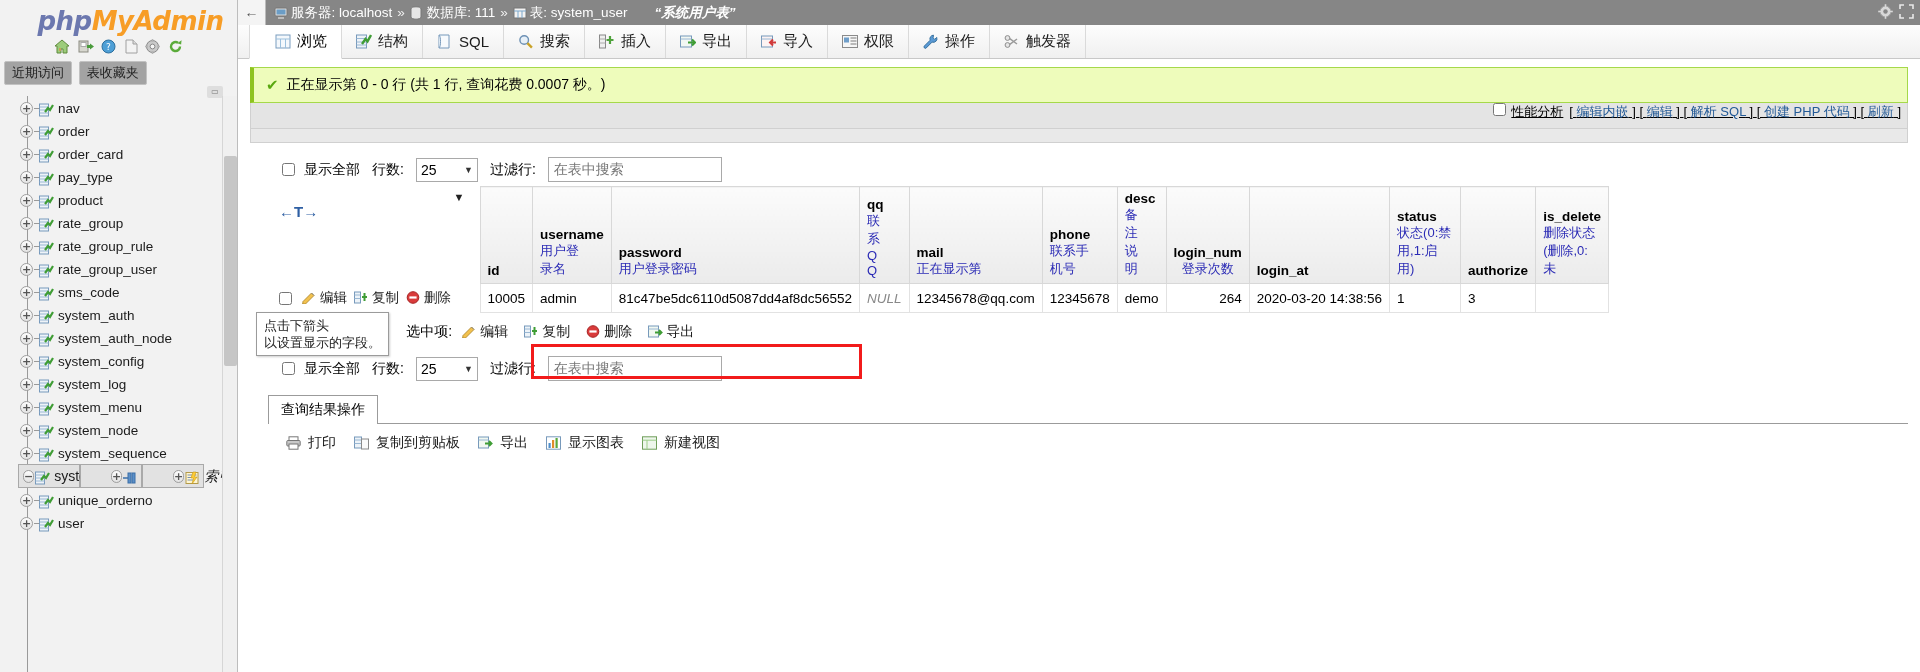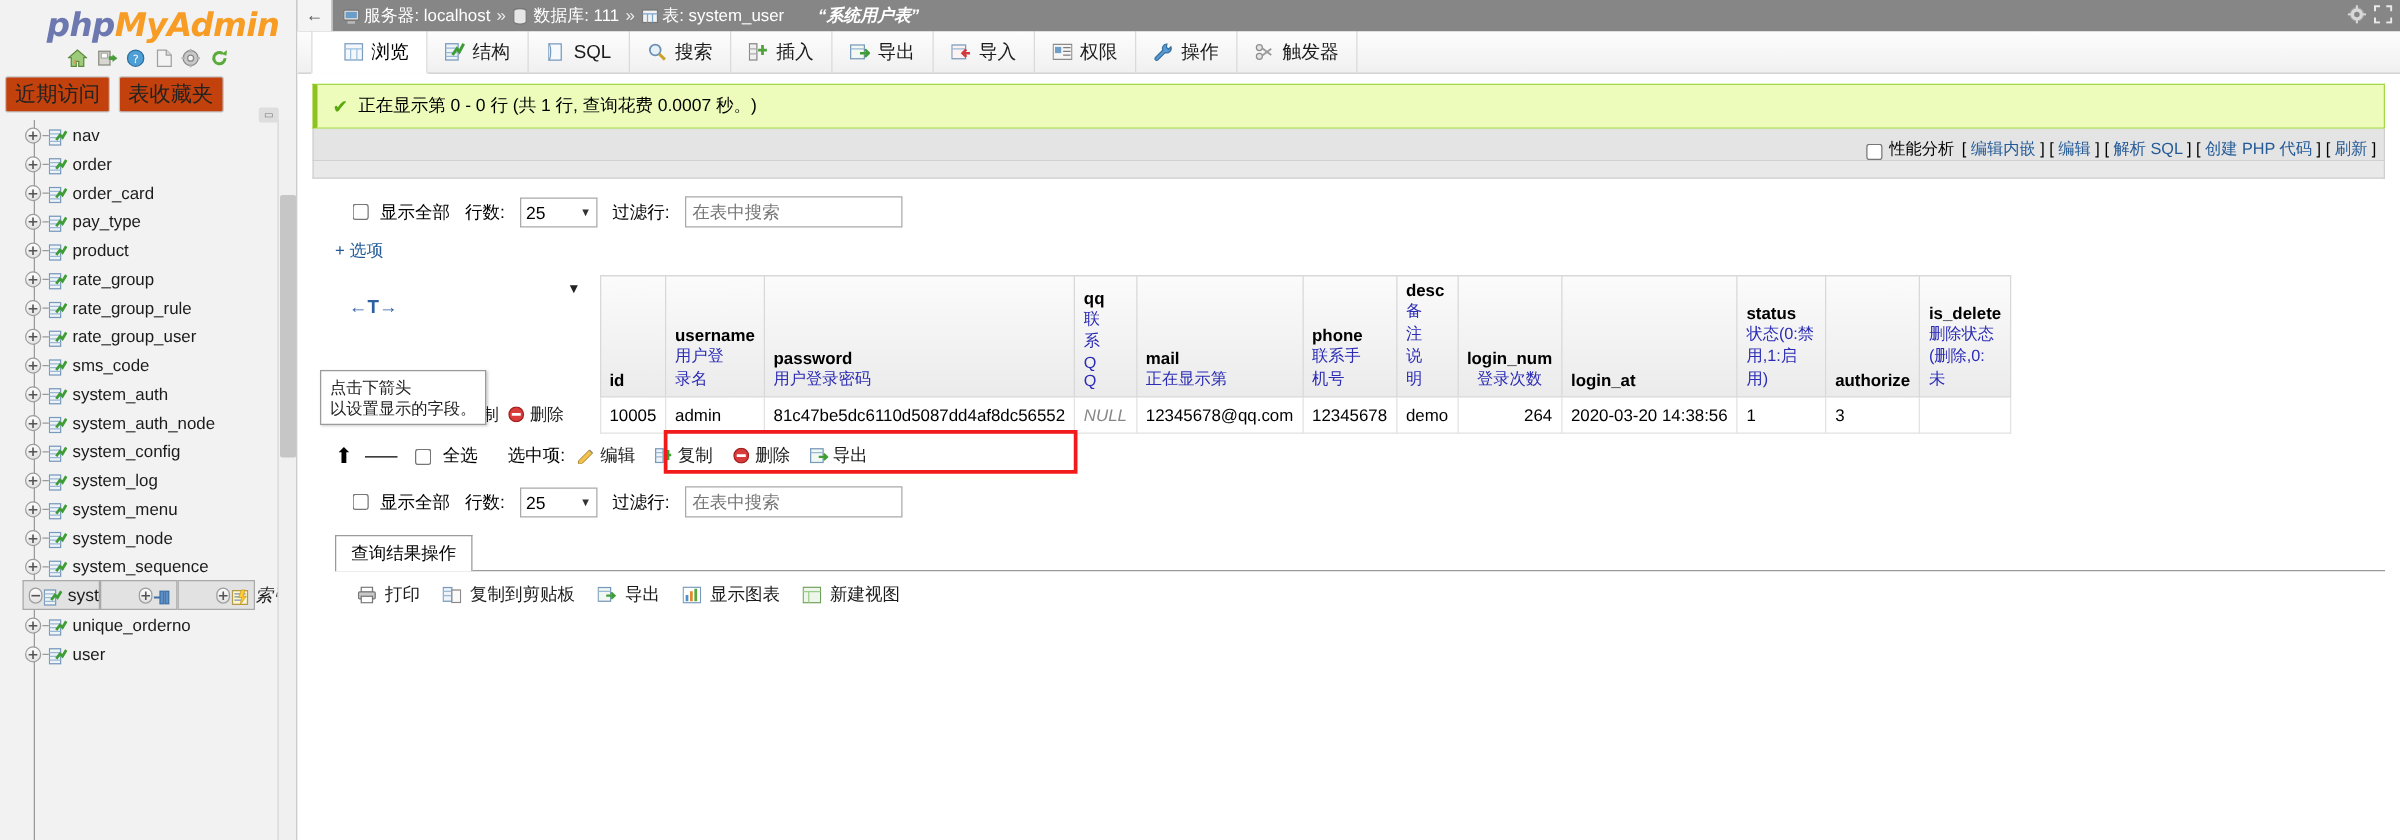--- a/index.html
+++ b/index.html
@@ -44,24 +44,24 @@
   }
   .logo-icons span { margin: 0 2px; display: inline-block; vertical-align: middle; }
   .ico { display:inline-block; vertical-align: middle; }
   .quicklinks {
     padding: 3px 0 3px 4px;
     white-space: nowrap;
   }
   .qlbtn {
     display: inline-block;
     border: 1px solid #c2c2c2;
-    background: #c2410c;
+    background: #a3a3a3;
     border-radius: 2px;
     padding: 2px 7px;
-    font-size: 17px;
+    font-size: 13px;
     color: #222;
     margin-right: 3px;
   }
   .db-collapse {
     position: absolute; right: 14px; top: 86px;
     width: 16px; height: 12px;
     background: #dedede;
     border-radius: 2px;
     color: #777; font-size: 8px; text-align: center; line-height: 12px;
   }
@@ -186,24 +186,25 @@
   }
   .kw { color: #8a2be2; text-decoration: underline; text-decoration-style: dotted; font-weight: normal;}
   .kw2 { color: #9932cc; }
   .tick { color: #9a9a9a; }
   .ident { color: #3a6ea5; }
   .optrow {
     background: #e4e4e4;
     border: 1px solid #d0d0d0;
     border-top: none;
     height: 26px;
-    display: flex; align-items: flex-end; justify-content: flex-end;
+    display: flex; align-items: flex-start; justify-content: flex-end;
     padding: 0 6px;
     font-size: 13px;
     color: #000;
+    text-decoration: underline;
   }
   .optrow input[type=checkbox]{ margin: 0 5px 0 0; }
   .optrow a { color: #235a97; text-decoration: none; }
   .optrow .brk { color: #000; }
   .profiling-label { margin-right: 6px; }
 
   .spacer-grey { background: #e9e9e9; height: 14px; border:1px solid #d0d0d0; border-top:none;}
 
   .controls {
     display: flex; align-items: center; gap: 12px;
@@ -595,21 +596,20 @@
         <span class="sel">
           <span>25</span>
           <span class="caret">▼</span>
         </span>
         <span>过滤行:</span>
         <span class="txtinput">
           <span>在表中搜索</span>
         </span>
       </div>
 
-      <div class="opts-link">+ 选项</div>
 
       <table class="restable">
         <thead>
           <tr>
             <th class="ctrlhead">
               <div class="colhead-arrow">▼</div>
               <div class="tcontrols">←T→</div>
             </th>
             <th>
               <span>id</span>
@@ -802,21 +802,21 @@
                   <rect x="0.5" y="0.8" width="14" height="12.4" fill="#eef6ec" stroke="#6f9e5a"></rect>
                   <path d="M0.5 4.2h14M5 4.2v9" stroke="#9ccd88"></path>
                 </svg></span>
               <span>新建视图</span>
             </span>
           </div>
       </div>
 
     </div>
 
-    <div class="tooltip" style="left:18px; top:296px;">
+    <div class="tooltip" style="left:18px; top:312px;">
       <div>点击下箭头</div>
       <div>以设置显示的字段。</div>
     </div>
 
     <div class="highlight-box" id="hlbox" style="left: 292.547px; top: 343.5px; width: 331.031px; height: 35px;"></div>
 
   </div>
 </div>
 
 </body></html>

